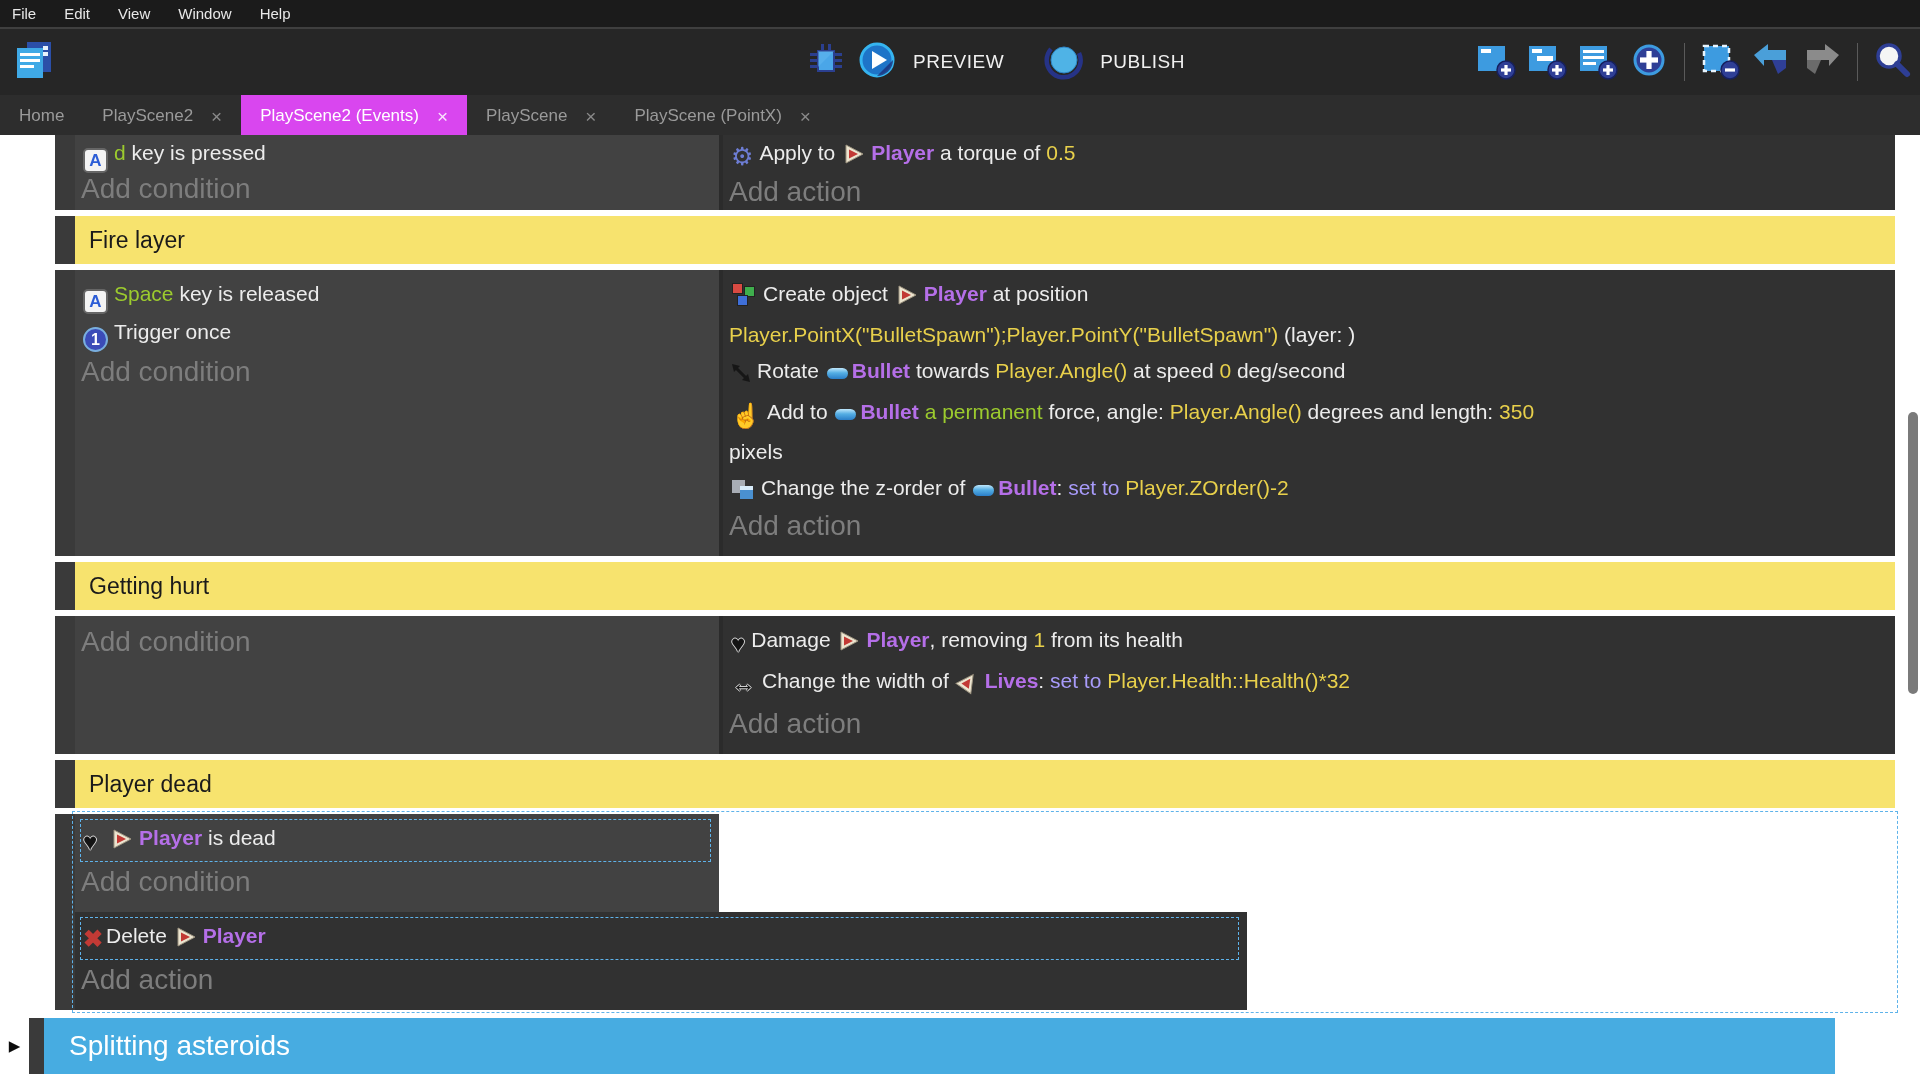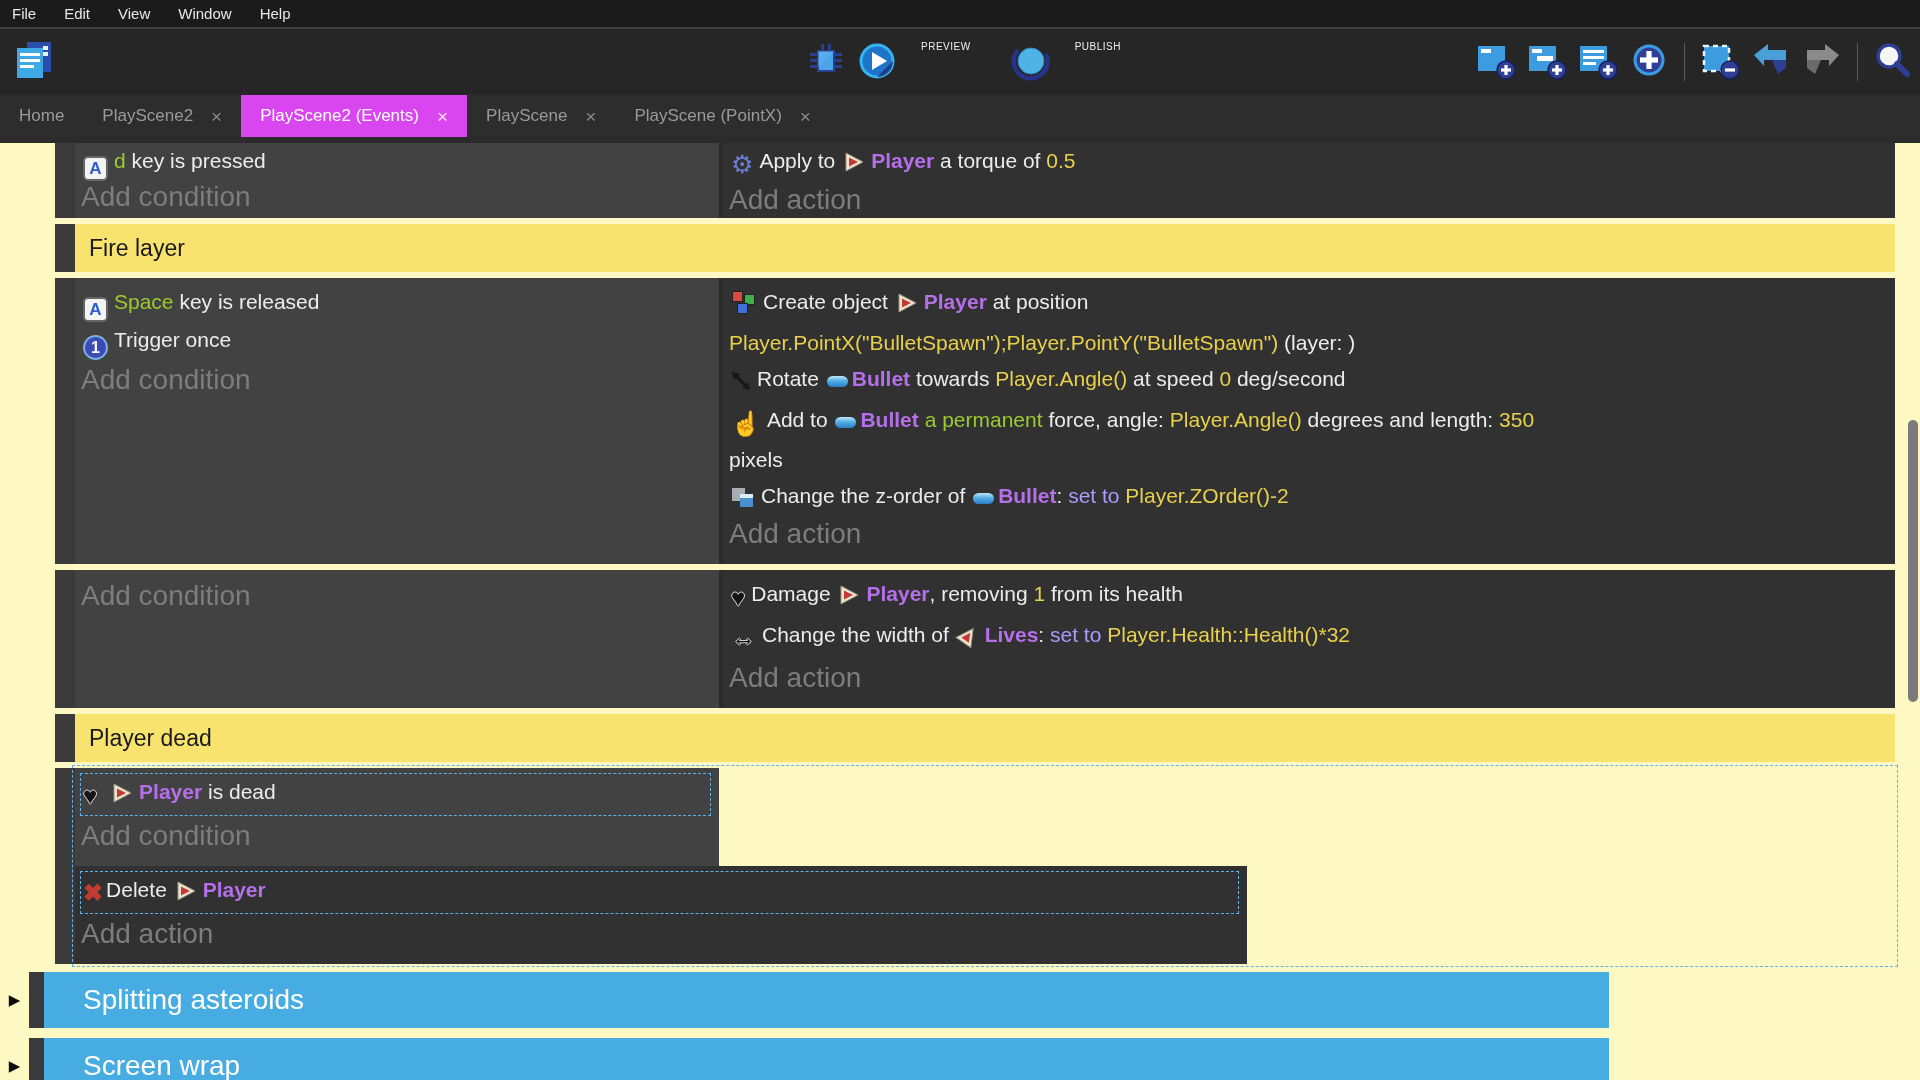--- a/index.html
+++ b/index.html
@@ -8,33 +8,33 @@
 
   
   .menubar{height:27px;background:#1b1b1b;display:flex;align-items:center;
            gap:28px;padding-left:12px;border-bottom:2px solid #3f3f3f;}
   .menu-item{color:#e8e8e8;font-size:15px;cursor:default;}
 
   
   .toolbar{height:66px;background:#262626;position:relative;}
   .app-icon{position:absolute;left:12px;top:9px;}
   .tb-center{position:absolute;left:805px;top:0;height:66px;display:flex;align-items:center;gap:10px;}
-  .tb-btn{display:flex;align-items:flex-start;gap:24px;color:#f0f0f0;font-size:10px;letter-spacing:.5px;cursor:pointer;}
+  .tb-btn{display:flex;align-items:center;gap:16px;color:#f0f0f0;font-size:19px;letter-spacing:.5px;cursor:pointer;}
   .tb-right{position:absolute;right:8px;top:0;height:66px;display:flex;align-items:center;gap:9px;}
   .tb-sep{width:1px;height:38px;background:#5a5a5a;margin:0 5px;}
   .tb-icon{cursor:pointer;display:block;}
 
   
   .tabbar{height:42px;background:#2d2d2d;display:flex;align-items:stretch;}
   .tab{display:flex;align-items:center;gap:18px;padding:0 19px;color:#9a9a9a;font-size:17px;cursor:pointer;text-align:center;}
   .tab.active{background:#d946ef;color:#ffffff;}
   .tab-close{font-size:19px;line-height:1;color:inherit;opacity:.85;cursor:pointer;}
 
   
-  .sheet{position:absolute;top:135px;left:0;right:0;bottom:0;background:#fef9c3;overflow:hidden;margin-top:8px;}
+  .sheet{position:absolute;top:135px;left:0;right:0;bottom:0;background:#ffffff;overflow:hidden;}
   .row{display:flex;margin-bottom:6px;}
   .spacer{width:55px;flex:none;}
   .gutter{width:20px;flex:none;background:#3a3a3a;}
   .ebody{display:flex;width:1820px;}
   .cond{width:644px;flex:none;background:#424242;box-sizing:border-box;padding:6px 8px 10px 6px;}
   .act{width:1172px;flex:none;background:#313131;box-sizing:border-box;padding:6px 8px 10px 6px;}
   .col-div{width:4px;flex:none;background:#2b2b2b;}
   .line{font-size:21px;line-height:36px;color:#e6e6e6;white-space:pre-wrap;cursor:pointer;}
   .add{font-size:28px;line-height:40px;color:#7d7d7d;cursor:pointer;}
   .partial .cond,.partial .act{padding-top:0;padding-bottom:2px;}
@@ -50,22 +50,22 @@
 
   
   .comment-bar{width:1820px;height:48px;background:#f7e36e;color:#1a1a1a;
                font-size:23px;line-height:48px;padding-left:14px;box-sizing:border-box;cursor:pointer;}
 
   
   .group-row{margin-top:8px;margin-bottom:10px;display:flex;}
   .group-arrow{width:29px;flex:none;display:flex;align-items:center;justify-content:center;
                color:#0c0c0c;font-size:15px;cursor:pointer;}
   .group-gutter{width:15px;flex:none;background:#3a3a3a;}
-  .group-bar{width:1565px;height:56px;background:#47ace1;color:#ffffff;font-size:28px;
-             line-height:56px;padding-left:39px;box-sizing:border-box;cursor:pointer;}
+  .group-bar{width:1791px;height:56px;background:#47ace1;color:#ffffff;font-size:28px;
+             line-height:56px;padding-left:25px;box-sizing:border-box;cursor:pointer;}
 
   
   .sheet-footer{display:flex;justify-content:space-between;padding:14px 24px 0 42px;
                 font-size:23px;color:#878787;}
   .sheet-footer span{cursor:pointer;}
 
   
   .scroll-thumb{position:absolute;right:2px;top:277px;width:10px;height:282px;
                 background:#7a7a7a;border-radius:5px;cursor:pointer;}
 
@@ -303,20 +303,25 @@
                     <polygon points="19,19 11,17 17,11" fill="#161616"></polygon>
                   </svg></span><span class="tk-w">Rotate </span><span class="ic ic-bullet"></span><span class="tk-o">Bullet</span><span class="tk-w"> towards </span><span class="tk-y">Player.Angle()</span><span class="tk-w"> at speed </span><span class="tk-y">0</span><span class="tk-w"> deg/second</span></div>
               <div class="line"><span class="ic ic-force">☝</span><span class="tk-w">Add to </span><span class="ic ic-bullet"></span><span class="tk-o">Bullet</span><span class="tk-g"> a permanent</span><span class="tk-w"> force, angle: </span><span class="tk-y">Player.Angle()</span><span class="tk-w"> degrees and length: </span><span class="tk-y">350</span></div>
               <div class="line"><span class="tk-w">pixels</span></div>
               <div class="line"><span class="ic ic-zorder"><span class="zo-back"></span><span class="zo-front"></span></span><span class="tk-w">Change the z-order of </span><span class="ic ic-bullet"></span><span class="tk-o">Bullet</span><span class="tk-w">: </span><span class="tk-v">set to </span><span class="tk-y">Player.ZOrder()-2</span></div>
             </div>
             <div class="add">Add action</div>
           </div>
         </div>
       </div>
+      <div class="row comment-row">
+        <div class="spacer"></div>
+        <div class="gutter"></div>
+        <div class="comment-bar">Getting hurt</div>
+      </div>
       <div class="row event-row">
         <div class="spacer"></div>
         <div class="gutter"></div>
         <div class="ebody">
           <div class="cond">
             <div class="add">Add condition</div>
           </div>
           <div class="col-div"></div>
           <div class="act">
             <div class="lines">

